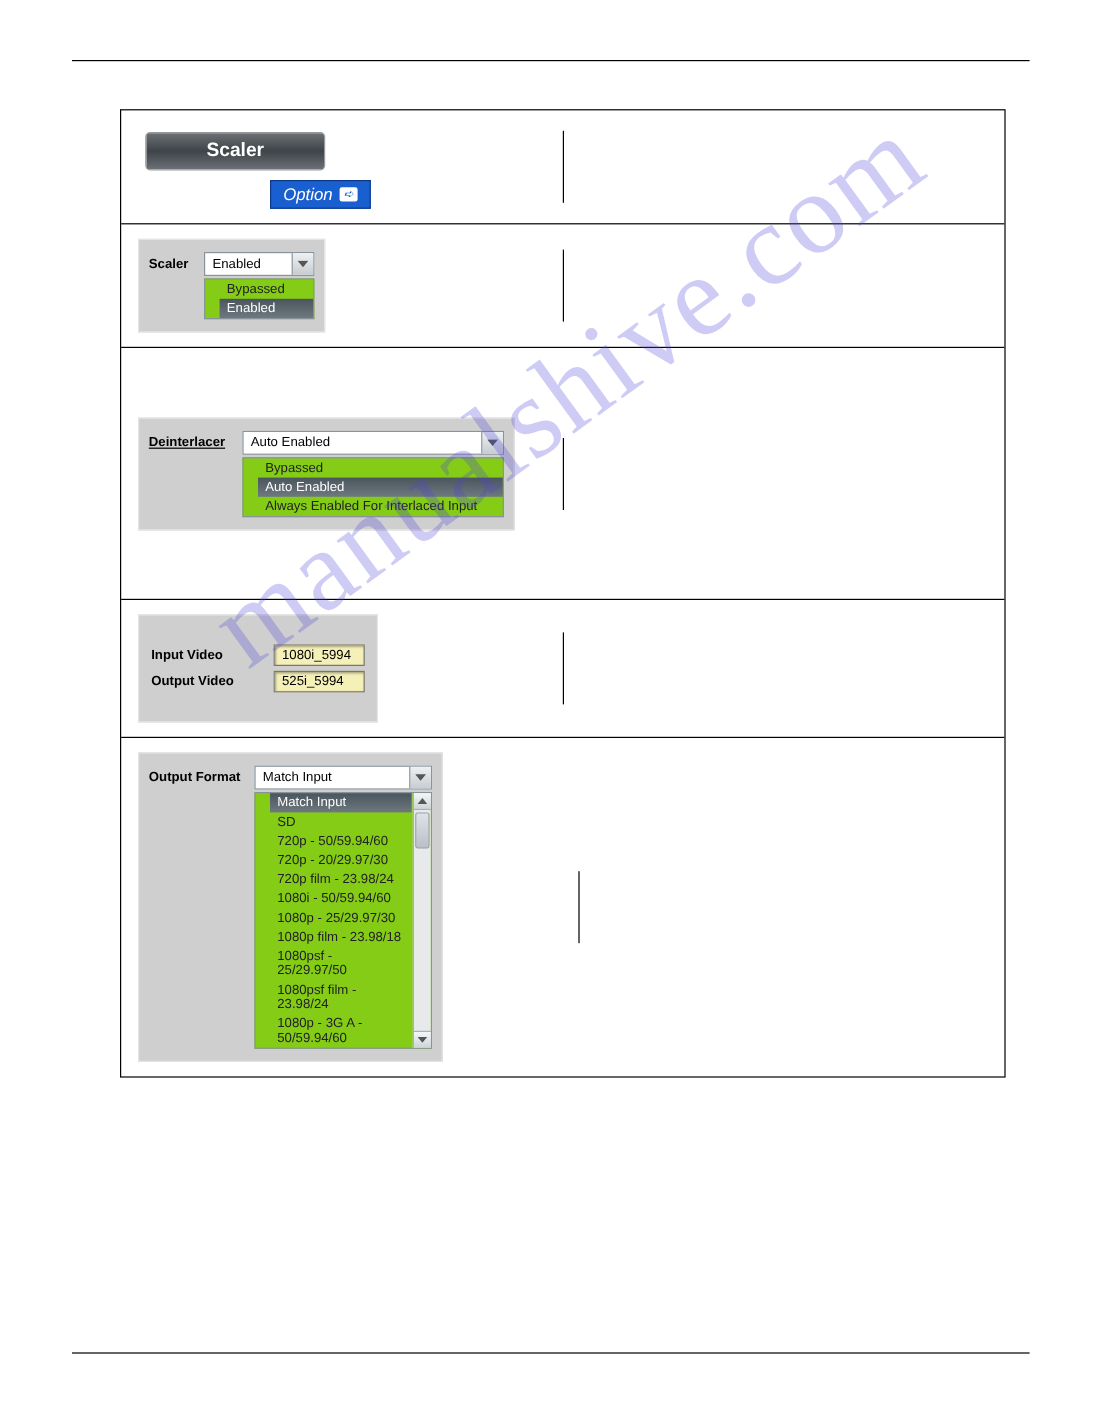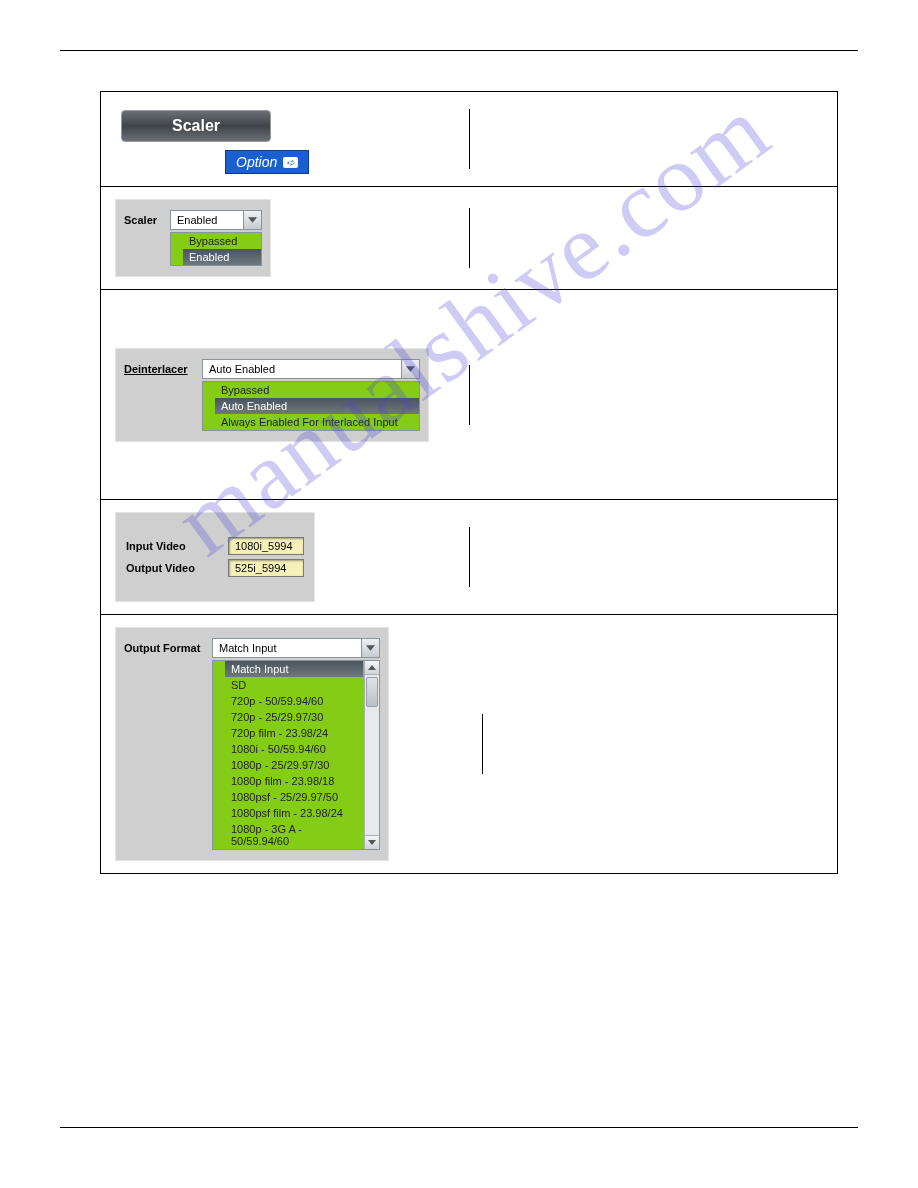--- a/index.html
+++ b/index.html
@@ -288,34 +288,34 @@
         </div>
       </div>
       <div class="cell"></div>
     </div>
 
     <div class="row">
       <div class="cell">
         <div class="panel">
           <div class="panel-row">
             <div class="panel-label panel-label-xwide">Output Format</div>
-            <div class="dd" style="width:168px">
+            <div class="dd" style="width:148px">
               <div class="dd-select">
                 <span class="val">Match Input</span>
                 <span class="caret">
                   <svg viewBox="0 0 10 6">
                       <path d="M0 0 L5 6 L10 0 Z" fill="#555"></path>
                     </svg>
                 </span>
               </div>
               <div class="dd-list scroll">
                 <div class="dd-item sel">Match Input</div>
                 <div class="dd-item">SD</div>
                 <div class="dd-item">720p - 50/59.94/60</div>
-                <div class="dd-item">720p - 25/29.97/30</div>
+                <div class="dd-item">720p - 20/29.97/30</div>
                 <div class="dd-item">720p film - 23.98/24</div>
                 <div class="dd-item">1080i - 50/59.94/60</div>
                 <div class="dd-item">1080p - 25/29.97/30</div>
                 <div class="dd-item">1080p film - 23.98/18</div>
                 <div class="dd-item">1080psf - 25/29.97/50</div>
                 <div class="dd-item">1080psf film - 23.98/24</div>
                 <div class="dd-item">1080p - 3G A - 50/59.94/60</div>
                 <div class="scrollbar">
                   <div class="sb-btn">
                     <svg width="8" height="5" viewBox="0 0 10 6">

